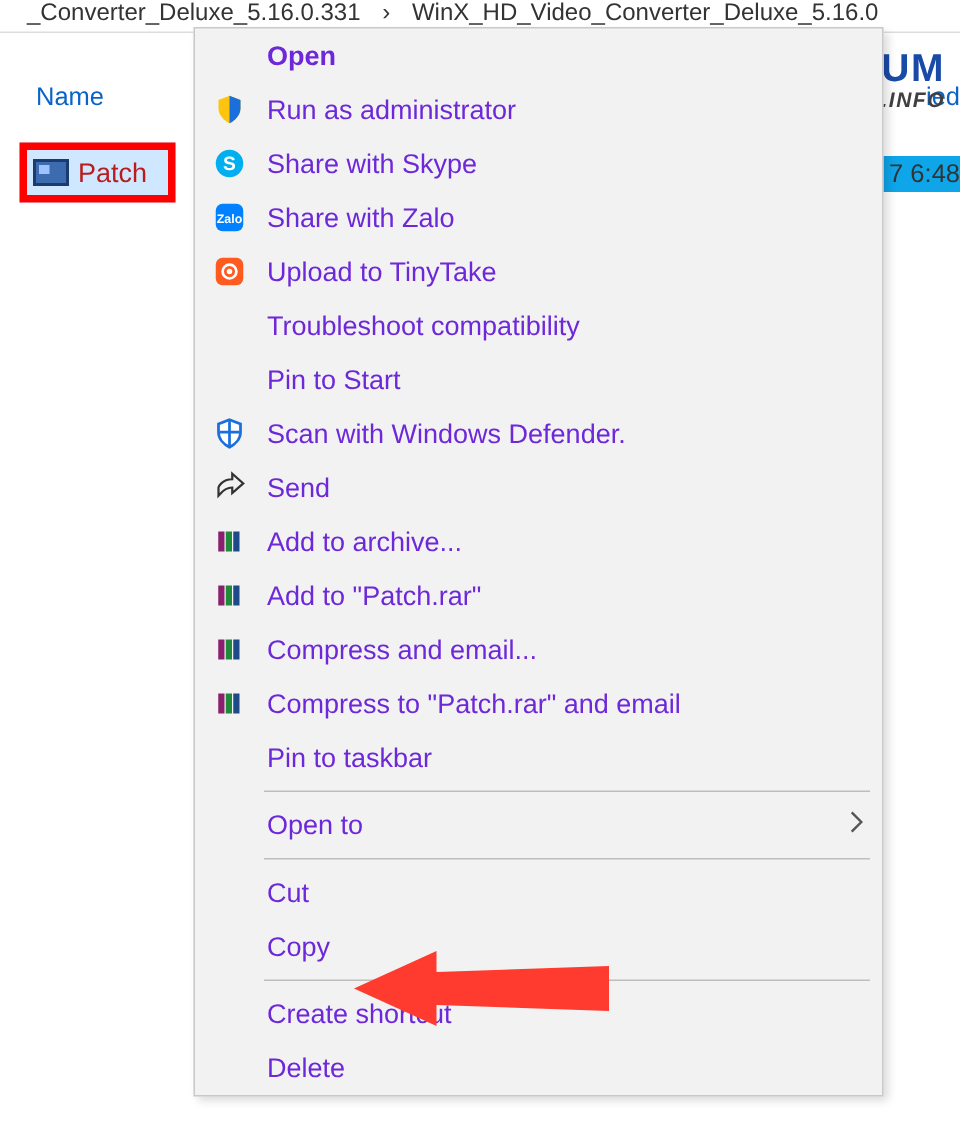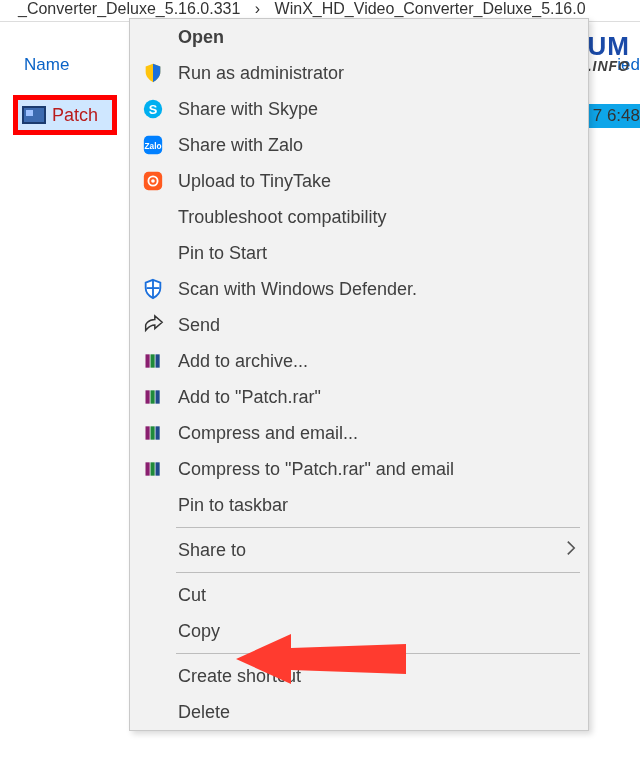--- a/index.html
+++ b/index.html
@@ -78,21 +78,21 @@
     background: #f2f2f2;
     border: 1px solid #c9c9c9;
     box-shadow: 3px 3px 6px rgba(0,0,0,0.15);
   }
   .menu-item {
     display: flex;
     align-items: center;
     height: 36px;
     padding-left: 10px;
     font-size: 18px;
-    color: #404040;
+    color: #6d28d9;
     cursor: default;
   }
   .menu-item .mi-icon {
     width: 26px;
     height: 26px;
     display: inline-flex;
     align-items: center;
     justify-content: center;
     margin-right: 12px;
     flex-shrink: 0;
@@ -300,21 +300,21 @@
   <div class="menu-item">
     <span class="mi-icon"></span>
     <span class="mi-label">Pin to taskbar</span>
   </div>
 
 
   <div class="sep"></div>
 
   <div class="menu-item">
     <span class="mi-icon"></span>
-    <span class="mi-label">Share to</span>
+    <span class="mi-label">Open to</span>
     <span class="chevron">
       <svg viewBox="0 0 12 20" width="10" height="16">
           <path d="M2 2 L10 10 L2 18" fill="none" stroke="#555" stroke-width="2"></path>
         </svg>
     </span>
   </div>
 
   <div class="sep"></div>
 
   <div class="menu-item">

